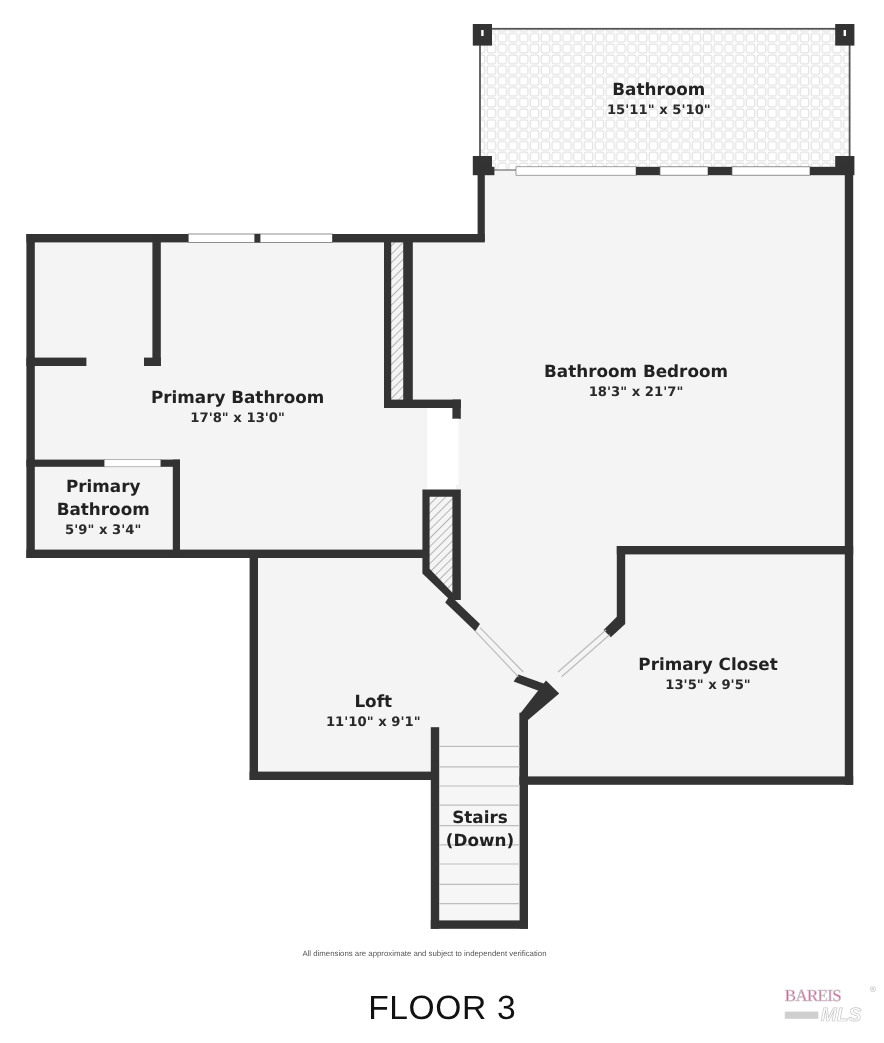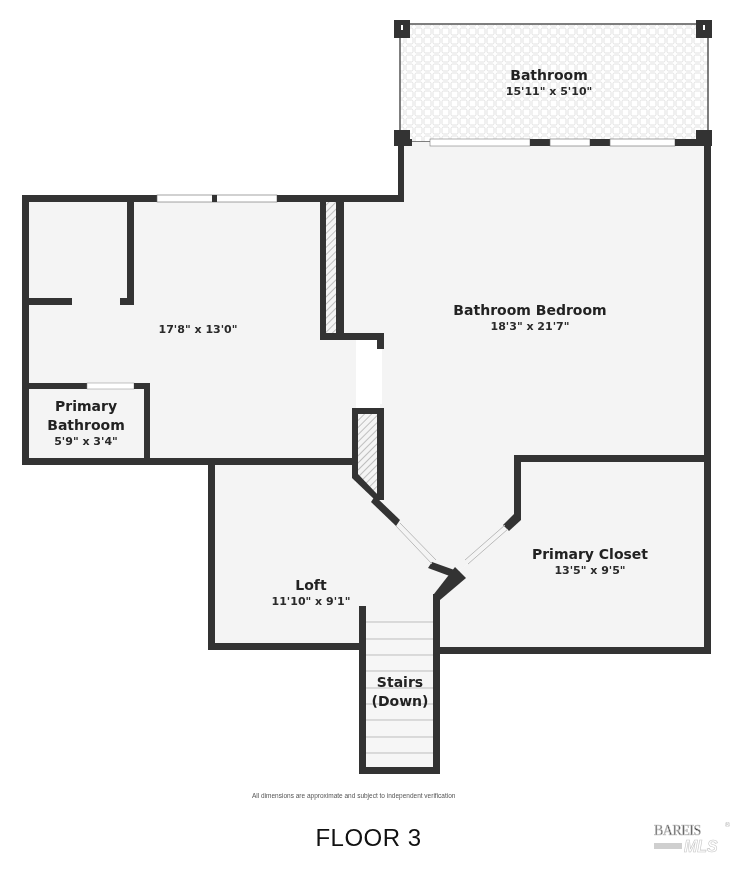--- a/index.html
+++ b/index.html
@@ -2,23 +2,23 @@
 <html><head>
 <meta charset="utf-8">
 <style>
   html, body { margin:0; padding:0; background:#ffffff; }
   body { width:737px; height:869px; position:relative; overflow:hidden; font-family:"DejaVu Sans", sans-serif; }
   svg.plan { position:absolute; left:0; top:0; }
   .lbl { position:absolute; text-align:center; color:#222; transform:translate(-50%, 0); white-space:nowrap; }
   .lbl .name { font-weight:bold; font-size:14px; line-height:19px; display:block; }
   .lbl .dim { font-weight:bold; font-size:11px; line-height:14px; display:block; color:#2a2a2a; }
   .disclaimer { position:absolute; left:252px; top:792px; font-size:6.5px; color:#555; font-family:"Liberation Sans", sans-serif; }
-  .floor { position:absolute; left:0; width:737px; top:824px; text-align:center; font-size:24px; color:#111; font-family:"Liberation Sans", sans-serif; letter-spacing:0.5px; }
+  .floor { position:absolute; left:0; width:737px; top:824px; text-align:center; font-size:28px; color:#111; font-family:"Liberation Sans", sans-serif; letter-spacing:0.5px; }
   .logo { position:absolute; left:654px; top:823px; width:76px; height:32px; }
-  .logo .t1 { font-family:"Liberation Serif", serif; font-size:14px; color:#404040; -webkit-text-stroke:0.6px #c8c8c8; letter-spacing:-0.5px; position:absolute; left:0; top:0; }
+  .logo .t1 { font-family:"Liberation Serif", serif; font-size:14px; color:#ec4899; -webkit-text-stroke:0.6px #c8c8c8; letter-spacing:-0.5px; position:absolute; left:0; top:0; }
   .logo .bar { position:absolute; left:0; top:20px; width:28px; height:6px; background:#cfcfcf; }
   .logo .t2 { font-family:"Liberation Sans", sans-serif; font-style:italic; font-weight:bold; font-size:16px; color:#fff; -webkit-text-stroke:0.6px #c8c8c8; position:absolute; left:30px; top:15px; }
   .logo .reg { position:absolute; left:70px; top:-2px; font-size:7px; color:#bbb; }
 </style>
 </head>
 <body>
 
 <svg class="plan" width="737" height="869" viewBox="0 0 737 869" xmlns="http://www.w3.org/2000/svg">
   <defs>
     <pattern id="tiles" width="9" height="9" patternUnits="userSpaceOnUse">
@@ -133,20 +133,21 @@
   <span class="name">Bathroom</span>
   <span class="dim">15'11" x 5'10"</span>
 </div>
 
 <div class="lbl" style="left:530px; top:301px;">
   <span class="name">Bathroom Bedroom</span>
   <span class="dim">18'3" x 21'7"</span>
 </div>
 
 <div class="lbl" style="left:198px; top:323px;">
+  <span class="name">Primary Bathroom</span>
   <span class="dim">17'8" x 13'0"</span>
 </div>
 
 <div class="lbl" style="left:86px; top:397px;">
   <span class="name">Primary</span>
   <span class="name">Bathroom</span>
   <span class="dim">5'9" x 3'4"</span>
 </div>
 
 <div class="lbl" style="left:311px; top:540px;margin-top:36px;">

